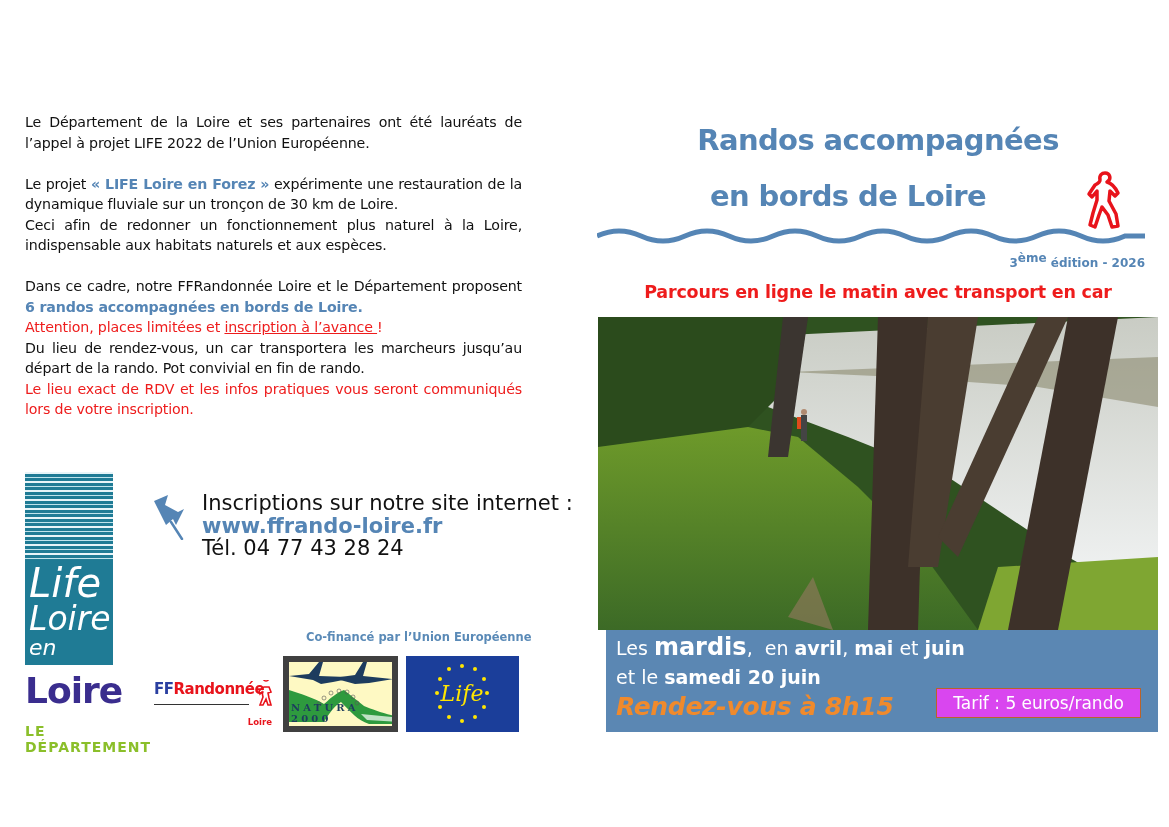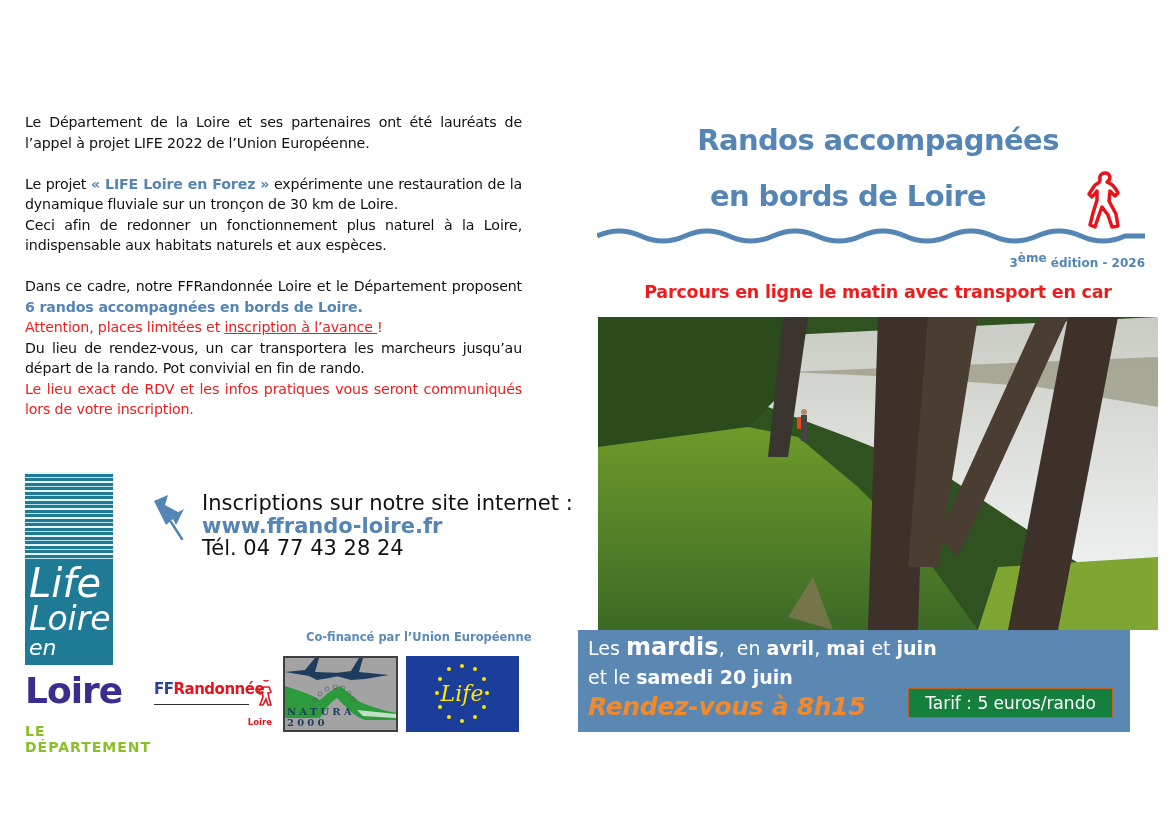--- a/index.html
+++ b/index.html
@@ -32,44 +32,44 @@
   .loire-logo .big { font-size: 36px; font-weight: bold; color: #3a2d8e; line-height: 38px; letter-spacing: -1px; font-family: "DejaVu Sans", sans-serif; }
   .loire-logo .small { font-size: 14px; font-weight: bold; color: #8bbf2a; letter-spacing: 1px; margin-top: 13px; }
 
   .ffr-logo { position: absolute; left: 154px; top: 680px; width: 122px; height: 50px; }
   .ffr-logo .name { font-size: 15px; font-weight: bold; color: #e8131b; letter-spacing: -0.5px; }
   .ffr-logo .name .ff { color: #2a3fa0; }
   .ffr-logo .tag { font-size: 4px; color: #333; border-bottom: 1px solid #333; width: 95px; margin-top: 2px; height: 5px; }
   .ffr-logo .loire { position: absolute; right: 4px; top: 37px; font-size: 8.5px; color: #e8131b; font-weight: bold; }
   .ffr-man { position: absolute; right: 2px; top: 0; width: 16px; height: 26px; }
 
-  .natura-logo { position: absolute; left: 283px; top: 656px; width: 115px; height: 76px; border: 2px solid #404040; background: #a3a3a3; overflow: hidden; }
+  .natura-logo { position: absolute; left: 283px; top: 656px; width: 115px; height: 76px; border: 6px solid #404040; background: #fef9c3; overflow: hidden; }
   .natura-logo svg { position: absolute; left: 0; top: 0; }
   .natura-logo .nt { position: absolute; left: 2px; bottom: 2px; width: 110px; font-family: "DejaVu Serif", serif; font-size: 10px; letter-spacing: 3.2px; color: #1d3c5e; font-weight: bold; }
 
   .eu-logo { position: absolute; left: 406px; top: 656px; width: 113px; height: 76px; background: #1b3e9a; }
 
   
   .title { position: absolute; left: 598px; top: 112px; width: 560px; text-align: center; color: #5585b5; font-weight: bold; font-size: 29px; line-height: 56px; letter-spacing: -0.6px; }
   .title .l2 { display: block; padding-right: 60px; }
   .walker-icon { position: absolute; left: 1085px; top: 170px; width: 40px; height: 60px; }
   .wave { position: absolute; left: 597px; top: 222px; width: 548px; height: 28px; }
   .edition { position: absolute; right: 24px; top: 251px; color: #5585b5; font-weight: bold; font-size: 12px; }
   .edition sup { font-size: 12px; }
   .subtitle { position: absolute; left: 598px; top: 282px; width: 560px; text-align: center; color: #ee1c1c; font-weight: bold; font-size: 17.5px; letter-spacing: -0.2px; }
 
   .photo { position: absolute; left: 598px; top: 317px; width: 560px; height: 313px; overflow: hidden; background: #3f6a24; }
 
-  .infobar { position: absolute; left: 578px; top: 630px; width: 552px; height: 102px; background: #5b87b3; color: #fff; }
+  .infobar { position: absolute; left: 606px; top: 630px; width: 552px; height: 102px; background: #5b87b3; color: #fff; }
   .infobar .r1 { position: absolute; left: 10px; top: 2px; font-size: 19px; line-height: 30px; }
   .infobar .r1 .bigb { font-size: 24px; font-weight: bold; }
   .infobar .r2 { position: absolute; left: 10px; top: 34px; font-size: 19px; line-height: 26px; }
   .infobar b { font-weight: bold; }
   .infobar .rdv { position: absolute; left: 10px; top: 60px; font-size: 25px; font-weight: bold; font-style: italic; color: #f08a2c; letter-spacing: -0.3px; line-height: 34px; }
-  .tarif { position: absolute; left: 330px; top: 58px; width: 205px; height: 30px; background: #15803d; border: 1px solid #b9632a; color: #fff; font-size: 17px; text-align: center; line-height: 28px; }
+  .tarif { position: absolute; left: 330px; top: 58px; width: 205px; height: 30px; background: #d946ef; border: 1px solid #b9632a; color: #fff; font-size: 17px; text-align: center; line-height: 28px; }
 </style>
 </head>
 <body>
 
 <div class="left-text">
   <p><span>Le Département de la Loire et ses partenaires ont été lauréats de l’appel à projet LIFE 2022 de l’Union Européenne.</span></p>
   <p class="nomb"><span>Le projet </span><span class="blue-bold">« LIFE Loire en Forez »</span><span> expérimente une restauration de la dynamique fluviale sur un tronçon de 30 km de Loire.</span></p>
   <p><span>Ceci afin de redonner un fonctionnement plus naturel à la Loire, indispensable aux habitats naturels et aux espèces.</span></p>
   <p class="nomb"><span>Dans ce cadre, notre FFRandonnée Loire et le Département proposent </span><span class="blue-bold">6 randos accompagnées en bords de Loire.</span></p>
   <p class="nomb red"><span>Attention, places limitées et </span><span class="u">inscription à l’avance </span><span>!</span></p>

